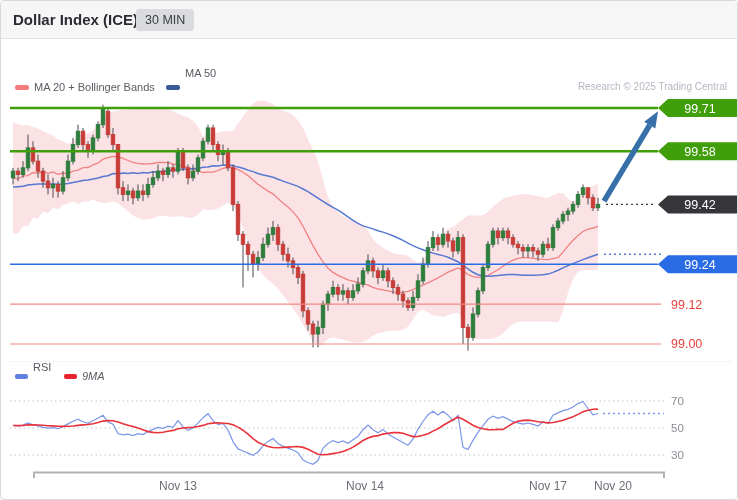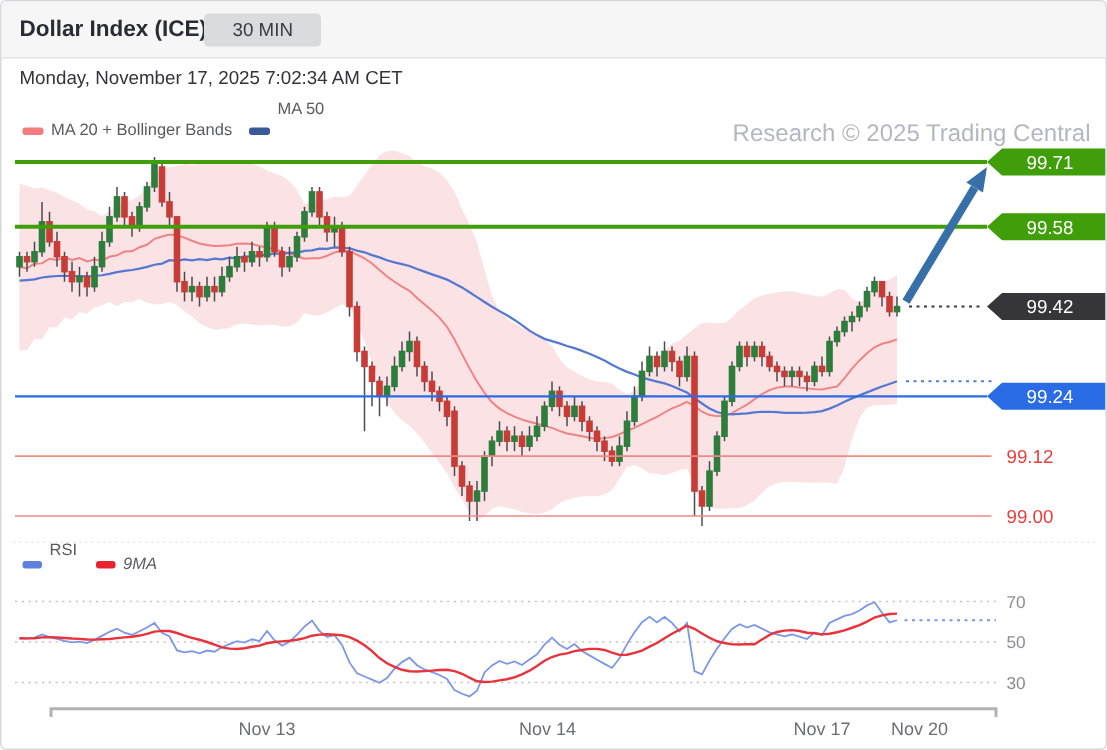--- a/index.html
+++ b/index.html
@@ -4,36 +4,35 @@
 <style>
   html,body{margin:0;padding:0;background:#fff;}
   .widget{position:relative;width:738px;height:500px;box-sizing:border-box;
     border:1px solid #d8d8dc;border-radius:4px;background:#fff;overflow:hidden;
     font-family:"Liberation Sans",sans-serif;}
   .header{position:absolute;top:0;left:0;right:0;height:37px;background:#f6f6f7;
     border-bottom:1px solid #e4e4e8;}
   .title{position:absolute;left:12px;top:0;line-height:37px;font-size:15px;
     font-weight:bold;color:#2b2b33;}
   .tf-badge{position:absolute;left:135px;top:8px;height:22px;line-height:22px;
-    padding:0 19px;background:#d9dbde;border-radius:3px;font-size:12.5px;color:#3b3b43;}
+    padding:0 9px;background:#d9dbde;border-radius:3px;font-size:12.5px;color:#3b3b43;}
   .date{position:absolute;left:12px;top:44px;font-size:12.5px;color:#33333b;}
   .sw{position:absolute;width:14px;height:5px;border-radius:2px;}
   .lg{position:absolute;font-size:11px;color:#5a5a64;}
-  .credit{position:absolute;right:10px;top:80px;font-size:16px;color:#b6b6c2;}
+  .credit{position:absolute;right:10px;top:80px;font-size:10px;color:#b6b6c2;}
   svg{position:absolute;left:0;top:0;font-family:"Liberation Sans",sans-serif;}
 </style>
 </head>
 <body>
 
 <div class="widget">
   <div class="header">
     <span class="title">Dollar Index (ICE)</span>
     <span class="tf-badge">30 MIN</span>
   </div>
-  <div class="date">Monday, November 17, 2025 7:02:34 AM CET</div>
 
   <span class="sw" style="left: 14px; top: 84px; background: rgb(244, 124, 124);"></span>
   <span class="lg" style="left:33px;top:80px;">MA 20 + Bollinger Bands</span>
   <span class="sw" style="left: 165px; top: 84px; background: rgb(58, 91, 152);"></span>
   <span class="lg" style="left:184px;top:66px;">MA 50</span>
   <span class="credit">Research © 2025 Trading Central</span>
 
   <span class="sw" style="left: 14px; top: 373px; width: 13px; background: rgb(96, 128, 224);"></span>
   <span class="lg" style="left:32px;top:360px;">RSI</span>
   <span class="sw" style="left: 63px; top: 373px; width: 13px; background: rgb(232, 35, 46);"></span>

